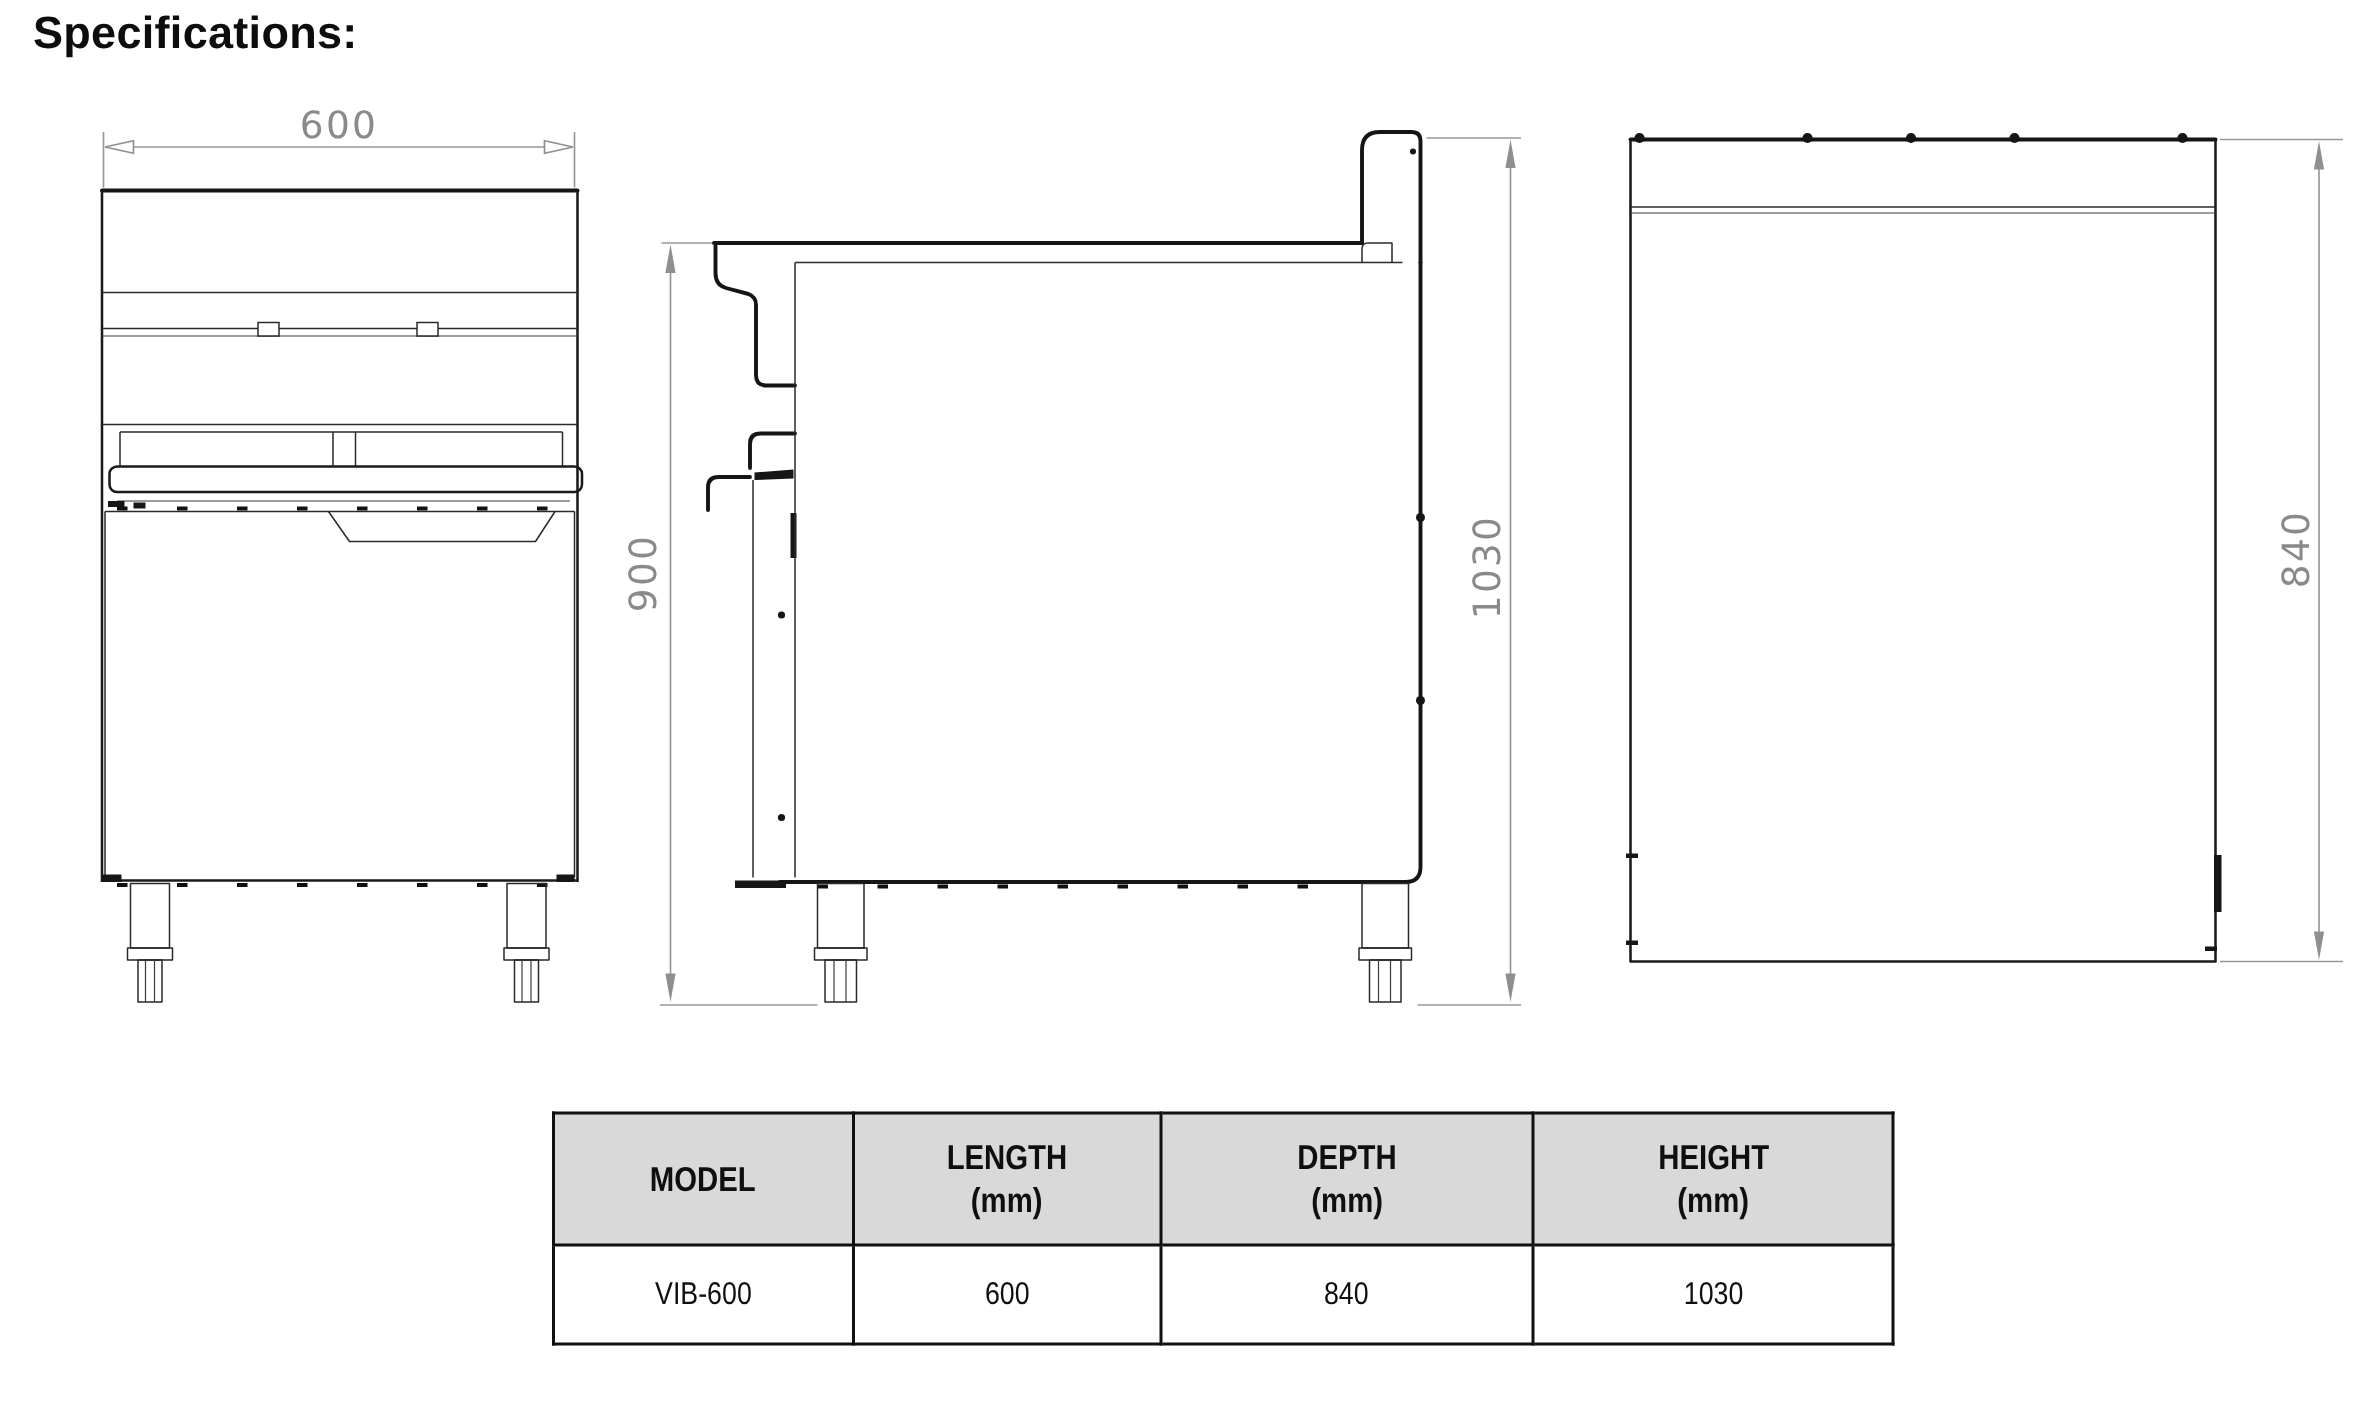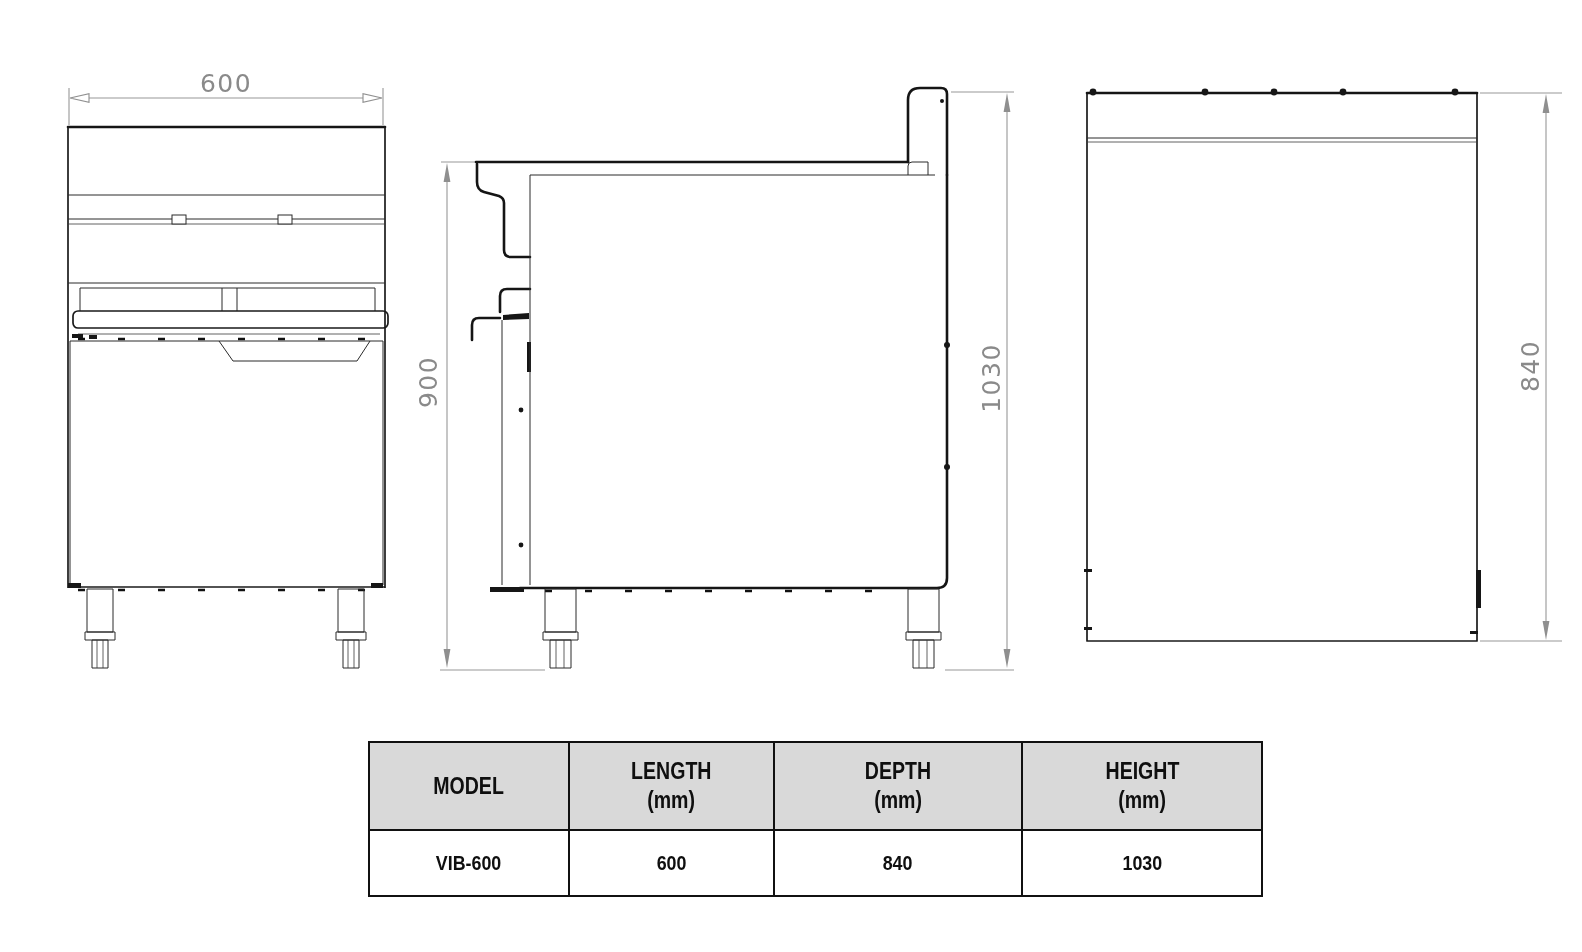--- a/index.html
+++ b/index.html
@@ -19,28 +19,29 @@
   .dimfill{fill:#8f8f8f;stroke:none;}
   .dimhollow{fill:#ffffff;stroke:#8f8f8f;stroke-width:1.1;}
   .dimtext{fill:#8a8a8a;font-family:"DejaVu Sans",sans-serif;font-size:25px;letter-spacing:1.5px;}
   .notch{fill:#ffffff;stroke:#2a2a2a;stroke-width:1;}
   
   .spec-table{position:absolute;left:368px;top:741px;width:893px;border-collapse:collapse;
               table-layout:fixed;}
   .spec-table td,.spec-table th{border:2px solid #111;text-align:center;vertical-align:middle;
               padding:0;color:#0f0f0f;}
   .spec-table thead th{background:#d9d9d9;height:86px;font-size:23px;font-weight:bold;line-height:1.25;}
-  .spec-table tbody td{background:#fff;height:64px;font-size:21px;font-weight:bold;}
+  .spec-table tbody td{background:#fff;height:64px;font-size:21px;font-weight:normal;}
   .cnd{display:inline-block;transform:scaleX(.85);transform-origin:50% 50%;white-space:nowrap;}
 </style>
 </head>
 <body>
 
 <div class="page">
 
+  <div class="title">Specifications:</div>
 
   <svg width="1582" height="730" viewBox="0 0 1582 730">
 
     <g>
 
       <g>
         <path class="dim" d="M69,88 V125"></path>
         <path class="dim" d="M383,88 V125"></path>
         <path class="dim" d="M86,98 H366"></path>
         <polygon class="dimhollow" points="70,98 89,93.8 89,102.2"></polygon>

